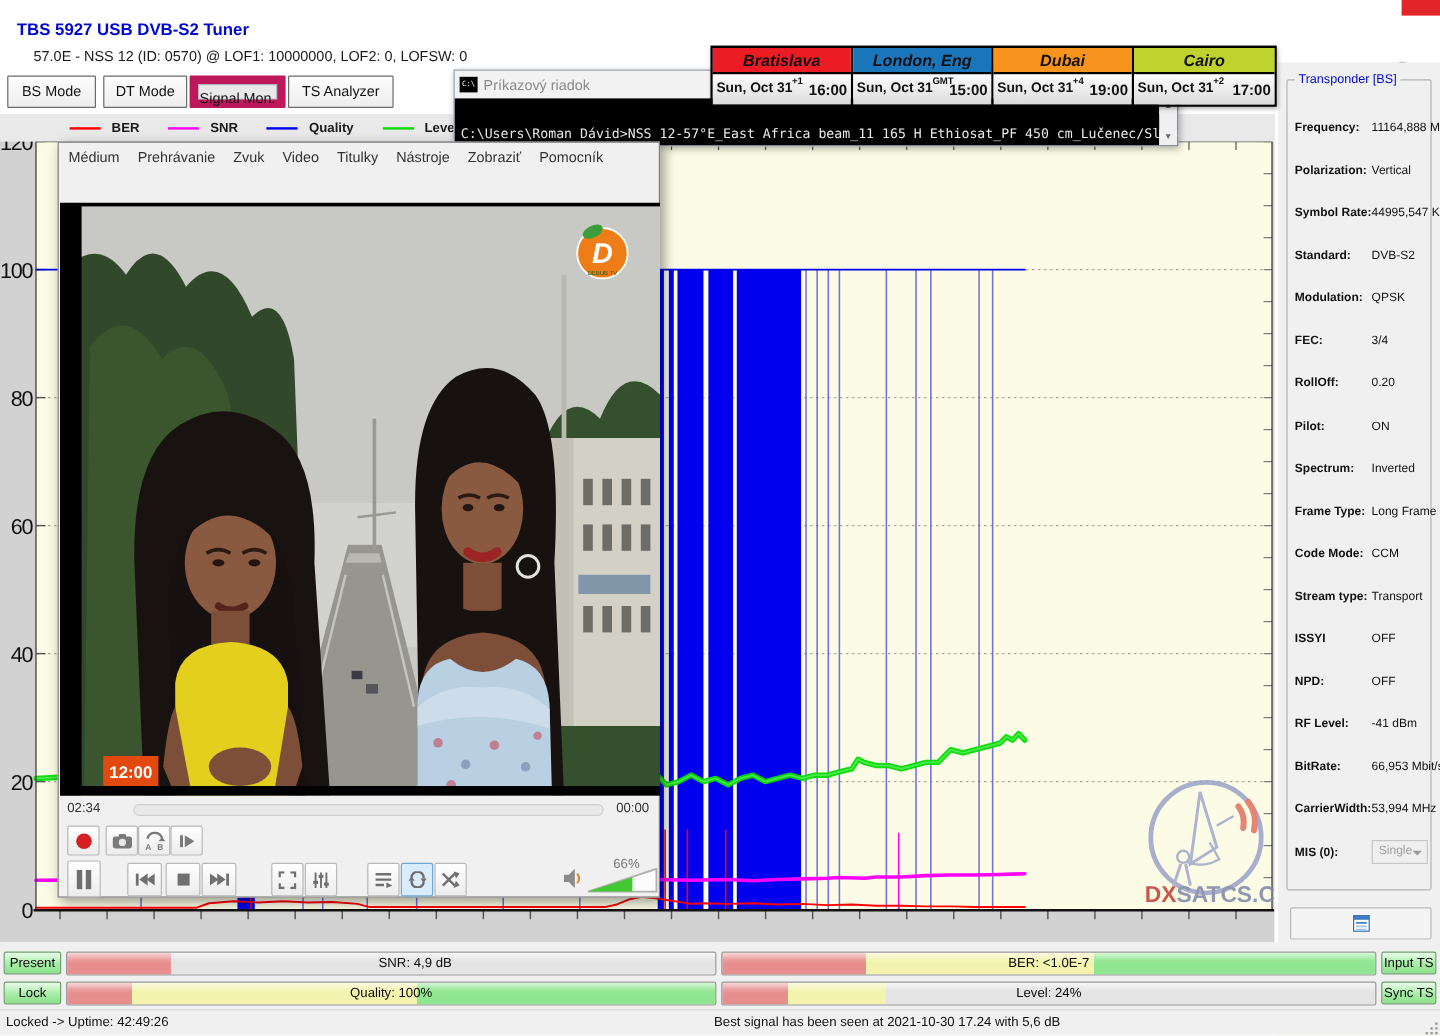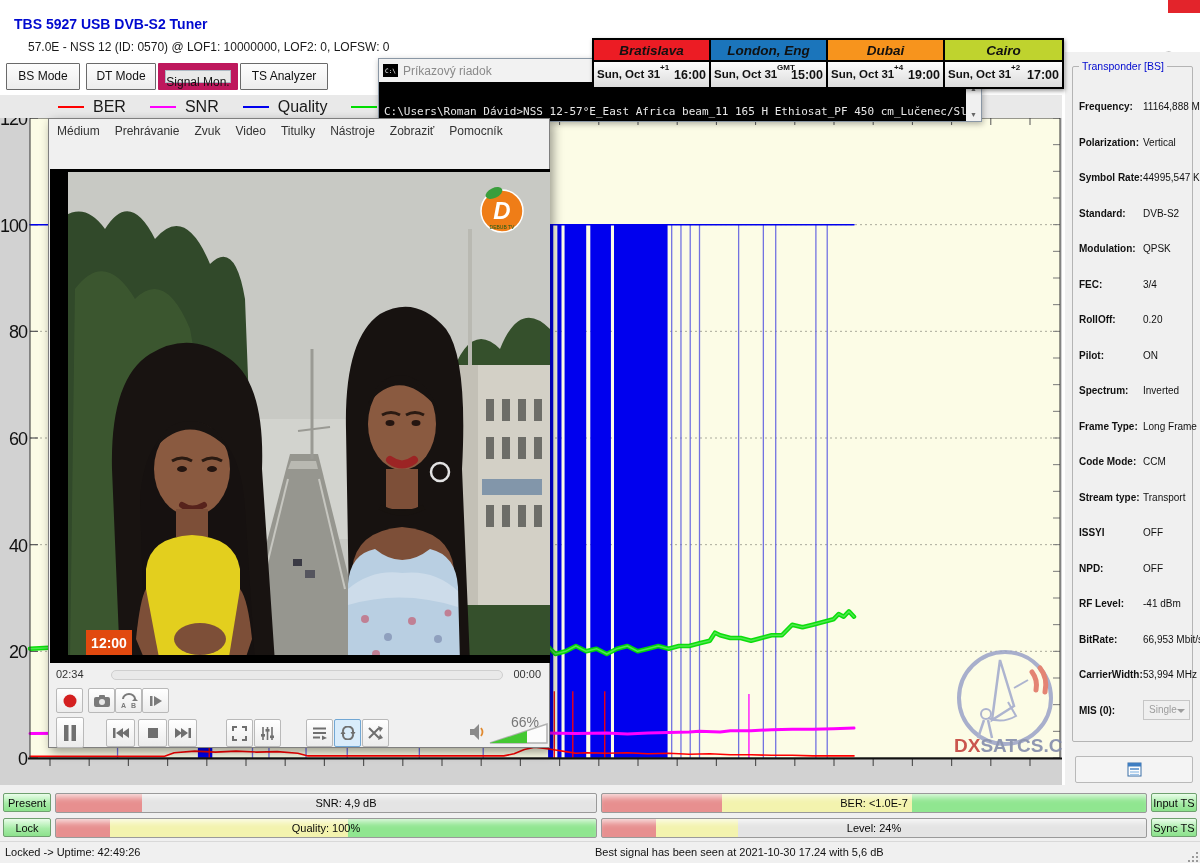--- a/index.html
+++ b/index.html
@@ -14,21 +14,21 @@
   .tabs{position:absolute;left:0;top:63px;height:28px;}
   .tbtn{position:absolute;top:0;height:27px;background:linear-gradient(#fdfdfd,#ededed);border:1px solid #6a6a6a;font-size:12px;color:#111;text-align:center;line-height:25px;border-radius:1px;}
   .tbtn.active{background:#e9e9e9;border:7px solid #be185d;box-shadow:inset 0 0 0 1px #aeb9c4;}
 
   
   .chart-wrap{position:absolute;left:0;top:95px;width:1062px;height:690px;background:#d2d2d2;z-index:1;}
   #chart{position:absolute;left:0;top:0;}
   .legend{position:absolute;left:0;top:95px;width:1062px;height:23px;background:#e9e9e9;display:flex;align-items:center;padding-left:58px;z-index:1;}
   .leg-item{display:flex;align-items:center;margin-right:24px;}
   .leg-line{display:inline-block;width:26px;height:0;border-top:2px solid #000;}
-  .leg-label{font-size:16px;color:#1a1a1a;margin-left:9px;}
+  .leg-label{font-size:11px;color:#1a1a1a;margin-left:9px;font-weight:bold;}
   .watermark{position:absolute;left:948px;top:648px;width:114px;height:110px;z-index:1;opacity:.85;}
 
   
   .cmd{position:absolute;left:378px;top:58px;width:604px;height:64px;z-index:2;border:1px solid #8a97a5;background:#f0f0f0;box-shadow:1px 2px 6px rgba(0,0,0,.3);}
   .cmd-title{height:23px;display:flex;align-items:center;background:#f2f2f2;}
   .cmd-ic{width:15px;height:13px;background:#000;color:#fff;font-size:6px;line-height:13px;text-align:center;margin:0 5px 0 4px;font-family:"DejaVu Sans Mono",monospace;}
   .cmd-t{font-size:12px;color:#8a8a8a;}
   .cmd-body{position:relative;height:39px;background:#000;overflow:hidden;}
   .cmd-line{position:absolute;left:5px;bottom:3px;font-family:"DejaVu Sans Mono",monospace;font-size:11px;color:#e8e8e8;white-space:nowrap;}
   .cmd-sb{position:absolute;right:0;top:0;width:15px;height:39px;background:#f0f0f0;display:flex;flex-direction:column;justify-content:space-between;}
@@ -53,21 +53,21 @@
   .vlc-menu{height:23px;display:flex;align-items:center;padding-left:8px;gap:15px;}
   .vlc-menu span{font-size:12px;color:#333;}
   .vid{position:absolute;left:1px;top:50px;width:500px;height:494px;background:#000;}
   .vlc-seek{position:absolute;left:0;top:547px;width:500px;height:18px;}
   .t-el{position:absolute;left:7px;top:2px;font-size:11px;color:#333;}
   .t-tot{position:absolute;right:8px;top:2px;font-size:11px;color:#333;}
   .seek{position:absolute;left:62px;top:4px;width:392px;height:10px;background:#e9e9e9;border:1px solid #cfcfcf;border-radius:5px;}
   .vbtn{position:absolute;width:27px;height:25px;background:linear-gradient(#ffffff,#ececec);border:1px solid #b9b9b9;border-radius:2px;display:flex;align-items:center;justify-content:center;}
   .vbtn.big{width:28px;height:31px;}
   .vbtn.hl{background:#d9ecfb;border:1px solid #71a7d4;}
-  .vol-label{position:absolute;font-size:14px;color:#777;}
+  .vol-label{position:absolute;font-size:11px;color:#777;}
 
   
   .side{position:absolute;left:1065px;top:52px;width:135px;height:811px;background:#f0f0f0;z-index:0;}
   .gbox{position:absolute;left:7px;top:14px;width:121px;height:676px;border:1px solid #b4b4b4;border-radius:2px;}
   .gbox-t{position:absolute;left:6px;top:-7px;background:#f0f0f0;padding:0 3px;font-size:10.5px;color:#0009cf;}
   .tp-rows{position:absolute;left:6px;top:22px;right:2px;}
   .tp-row{height:35.5px;display:flex;align-items:center;}
   .tp-l{width:64px;font-size:10px;font-weight:bold;color:#111;flex:none;}
   .tp-v{font-size:10px;color:#111;white-space:nowrap;}
   .mis-sel{position:relative;width:56px;height:20px;background:#efefef;border:1px solid #c6c6c6;color:#9d9d9d;font-size:10px;line-height:18px;padding-left:5px;}

